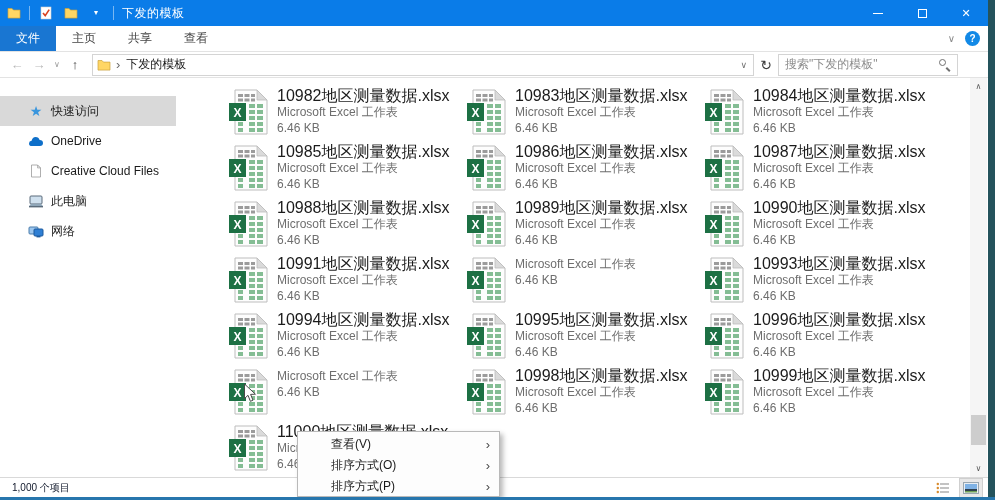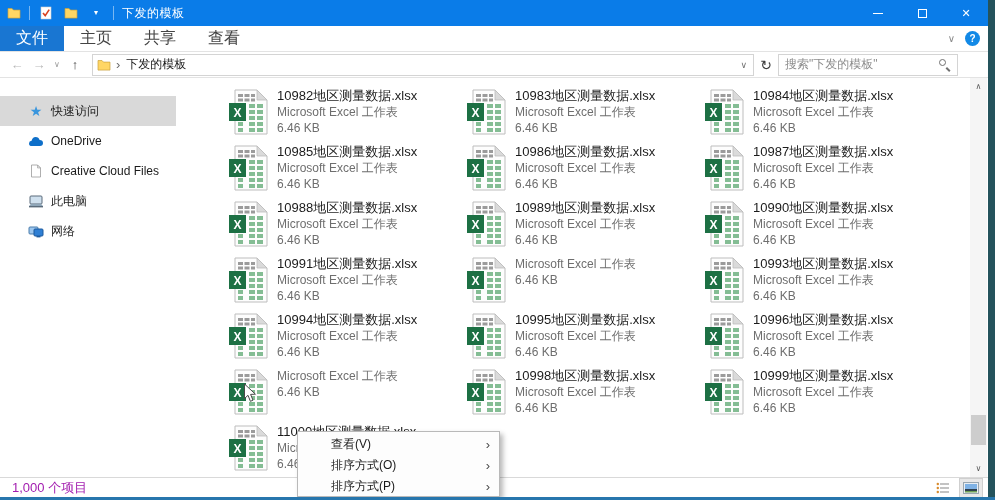--- a/index.html
+++ b/index.html
@@ -18,21 +18,21 @@
   .qat-chevron { font-size:8px; color:#fff; line-height:1; }
   .title-sep { width:1px; height:14px; background:rgba(255,255,255,.45); margin:0 8px; }
   .title-text { font-size:12px; letter-spacing:.5px; }
   .win-controls { margin-left:auto; display:flex; height:26px; }
   .win-btn { width:44px; height:26px; display:flex; align-items:center; justify-content:center; color:#fff; font-size:11px; }
   .glyph-min { width:10px; height:1px; background:#fff; display:block; }
   .glyph-max { width:9px; height:9px; border:1px solid #fff; display:block; }
 
   
   .ribbon { position:absolute; left:0; top:26px; width:100%; height:26px; background:#fff; border-bottom:1px solid #e3e3e3; display:flex; align-items:stretch; }
-  .tab { padding:0 16px; display:flex; align-items:center; font-size:16px; color:#444; }
+  .tab { padding:0 16px; display:flex; align-items:center; font-size:12px; color:#444; }
   .tab.file { background:#1976d2; color:#fff; padding:0 16px; }
   .ribbon-right { margin-left:auto; display:flex; align-items:center; gap:10px; padding-right:8px; }
   .collapse-chevron { color:#8a8a8a; font-size:10px; }
   .help-btn { width:15px; height:15px; border-radius:50%; background:#1289e6; color:#fff; font-size:10px; font-weight:bold; display:flex; align-items:center; justify-content:center; }
 
   
   .addr-row { position:absolute; left:0; top:52px; width:100%; height:26px; background:#fff; border-bottom:1px solid #e3e3e3; display:flex; align-items:center; }
   .nav-btn { width:22px; text-align:center; font-size:13px; }
   .nav-disabled { color:#b9b9b9; }
   .nav-enabled { color:#3b3b3b; }
@@ -53,32 +53,32 @@
   .side-item.selected { background:#d9d9d9; width:176px; }
   .side-icon { width:16px; height:16px; margin-right:7px; display:flex; align-items:center; justify-content:center; flex:0 0 auto; }
   .star { color:#3a96dd; font-size:14px; line-height:1; }
 
   
   .content { position:absolute; left:180px; top:78px; width:790px; height:399px; overflow:hidden; background:#fff; }
   .grid { display:grid; grid-template-columns:repeat(3,238px); grid-auto-rows:56px; padding:10px 0 0 48px; }
   .file-tile { display:flex; align-items:flex-start; width:230px; }
   .file-icon { flex:0 0 auto; margin-top:1px; }
   .file-text { margin-left:9px; overflow:hidden; }
-  .f-name { font-size:13px; color:#1b1b1b; line-height:16px; white-space:nowrap; }
+  .f-name { font-size:16px; color:#1b1b1b; line-height:16px; white-space:nowrap; }
   .f-type,.f-size { font-size:12px; color:#6e6e6e; line-height:16px; white-space:nowrap; }
 
   
   .scrollbar { position:absolute; left:970px; top:78px; width:17px; height:399px; background:#f5f5f5; }
   .sb-arrow { position:absolute; left:0; width:17px; height:17px; display:flex; align-items:center; justify-content:center; color:#5a5a5a; font-size:8px; }
   .sb-up { top:0; } .sb-down { bottom:0; }
   .sb-thumb { position:absolute; left:1px; top:337px; width:15px; height:30px; background:#cdcdcd; }
 
   
   .statusbar { position:absolute; left:0; top:477px; width:100%; height:20px; background:#fff; border-top:1px solid #d9d9d9; display:flex; align-items:center; }
-  .status-count { font-size:13px; color:#a21caf; margin-left:12px; }
+  .status-count { font-size:10px; color:#0f172a; margin-left:12px; }
   .view-btns { margin-left:auto; display:flex; gap:6px; padding-right:6px; }
   .view-btn { width:22px; height:18px; display:flex; align-items:center; justify-content:center; }
   .view-btn.active { background:#e8e8e8; outline:1px solid #cfcfcf; }
 
   
   .ctx-menu { position:absolute; left:297px; top:431px; width:203px; height:66px; background:#fdfdfd; border:1px solid #b9b9b9; box-shadow:3px 3px 5px rgba(0,0,0,.28); padding-top:2px; z-index:20; }
   .ctx-item { height:21px; display:flex; align-items:center; padding-left:33px; padding-right:9px; font-size:12px; color:#1a1a1a; }
   .ctx-arrow { margin-left:auto; color:#4a4a4a; font-size:13px; line-height:1; }
 
   .cursor { position:absolute; left:243px; top:383px; z-index:30; pointer-events:none; }

